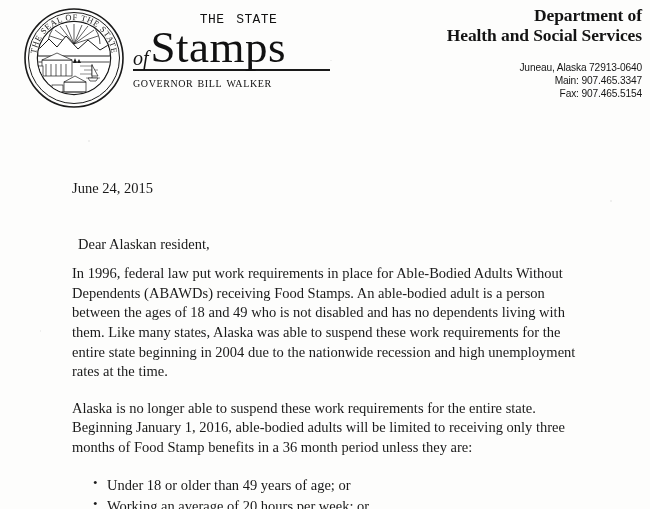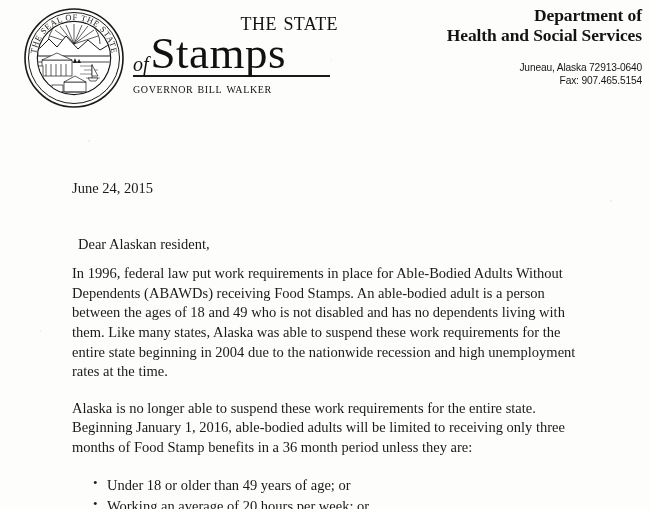--- a/index.html
+++ b/index.html
@@ -42,27 +42,28 @@
 
   .state-block {
     position: absolute;
     left: 133px;
     top: 9px;
     width: 205px;
     text-align: center;
     color: #111;
   }
   .the-state {
-    font-size: 25px;
+    font-size: 19px;
     letter-spacing: 0.4px;
     line-height: 1;
     font-variant: small-caps;
     text-transform: lowercase;
-    text-align: right;
+    text-align: center;
     margin-left: 6px;
+    font-family: Liberation Mono, monospace;
   }
   .of-alaska {
     display: flex;
     align-items: flex-end;
     justify-content: flex-start;
     margin-top: -1px;
   }
   .of-word {
     font-style: italic;
     font-size: 20px;
@@ -269,20 +270,21 @@
       <div class="governor">Governor Bill Walker</div>
     </div>
 
     <div class="dept-block">
       <div class="dept-title">
         <div>Department of</div>
         <div>Health and Social Services</div>
       </div>
       <div class="address">
         <div>Juneau, Alaska 72913-0640</div>
+        <div>Main: 907.465.3347</div>
         <div>Fax: 907.465.5154</div>
       </div>
     </div>
   </div>
 
   <div class="date">June 24, 2015</div>
 
   <div class="salutation">Dear Alaskan resident,</div>
 
   <div class="body-text">

